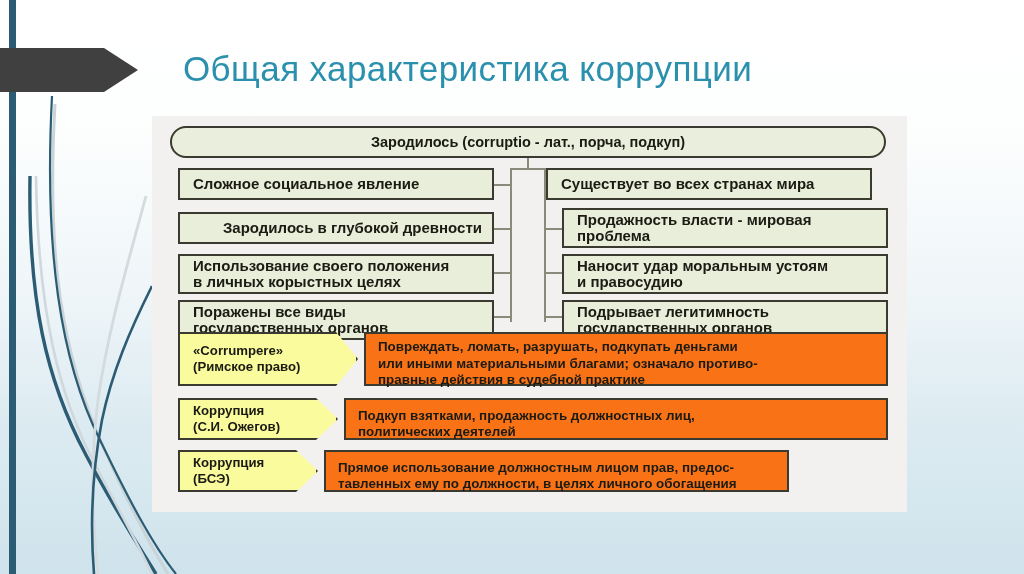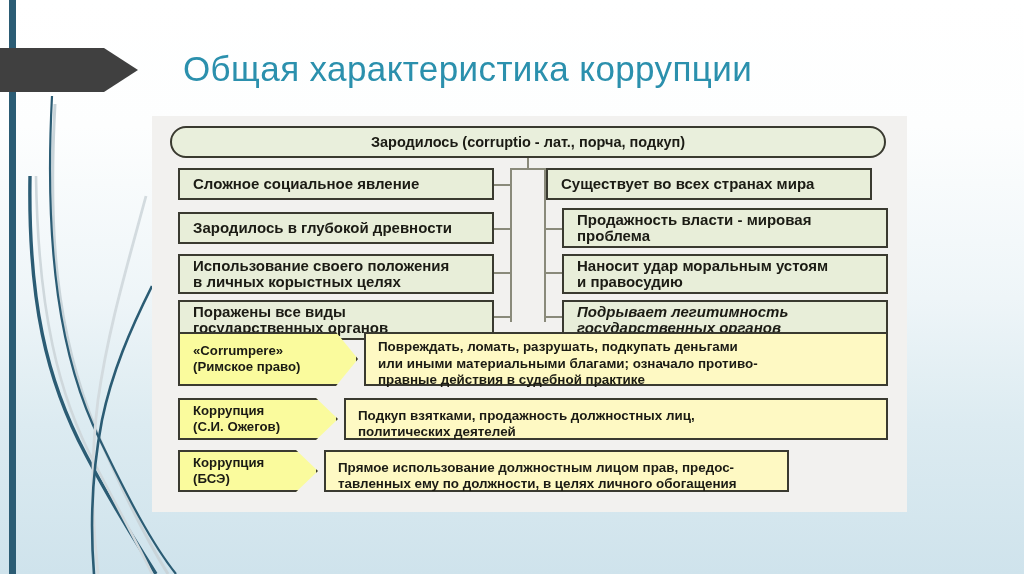--- a/index.html
+++ b/index.html
@@ -145,21 +145,21 @@
   }
   .ylabel .txt {
     font-size: 13.2px;
     font-weight: bold;
     color: #1b1b14;
     line-height: 16px;
   }
 
   .ybody {
     position: absolute;
-    background: #fef9c3;
+    background: #f97316;
     border: 2px solid #3a3a30;
     box-sizing: border-box;
     display: flex;
     flex-direction: column;
     justify-content: center;
     padding: 12px 8px 2px 12px;
   }
   .ybody .txt {
     font-size: 13.4px;
     font-weight: bold;
@@ -203,40 +203,40 @@
     <div class="conn-h" style="left:340px; top:112px; width:20px;"></div>
     <div class="conn-h" style="left:392px; top:112px; width:24px;"></div>
     <div class="conn-h" style="left:340px; top:156px; width:20px;"></div>
     <div class="conn-h" style="left:392px; top:156px; width:24px;"></div>
     <div class="conn-h" style="left:340px; top:200px; width:20px;"></div>
     <div class="conn-h" style="left:392px; top:200px; width:24px;"></div>
 
     <div class="gbox" style="left:26px; top:52px; width:316px; height:32px;">
       <span class="txt">Сложное социальное явление</span>
     </div>
-    <div class="gbox" style="left:26px; top:96px; width:316px; height:32px;">
+    <div class="gbox" style="left:26px; top:96px; width:316px; height:32px;justify-content:flex-end;">
       <span class="txt">Зародилось в глубокой древности</span>
     </div>
     <div class="gbox" style="left:26px; top:138px; width:316px; height:40px;">
       <span class="txt">Использование своего положения<br>в личных корыстных целях</span>
     </div>
     <div class="gbox" style="left:26px; top:184px; width:316px; height:40px;">
       <span class="txt">Поражены все виды<br>государственных органов</span>
     </div>
 
     <div class="gbox" style="left:394px; top:52px; width:326px; height:32px;">
       <span class="txt">Существует во всех странах мира</span>
     </div>
     <div class="gbox" style="left:410px; top:92px; width:326px; height:40px;">
       <span class="txt">Продажность власти - мировая<br>проблема</span>
     </div>
     <div class="gbox" style="left:410px; top:138px; width:326px; height:40px;">
       <span class="txt">Наносит удар моральным устоям<br>и правосудию</span>
     </div>
-    <div class="gbox" style="left:410px; top:184px; width:326px; height:40px;font-style:italic;">
+    <div class="gbox" style="left:410px; top:184px; width:326px; height:40px;">
       <span class="txt">Подрывает легитимность<br>государственных органов</span>
     </div>
 
     <div class="yrow">
       <div class="ylabel" style="left:26px; top:216px; width:180px; height:54px;">
         <span class="txt">«Corrumpere»<br>(Римское право)</span>
       </div>
       <div class="ybody" style="left:212px; top:216px; width:524px; height:54px;">
         <span class="txt">Повреждать, ломать, разрушать, подкупать деньгами<br>или иными материальными благами; означало противо-<br>правные действия в судебной практике</span>
       </div>

